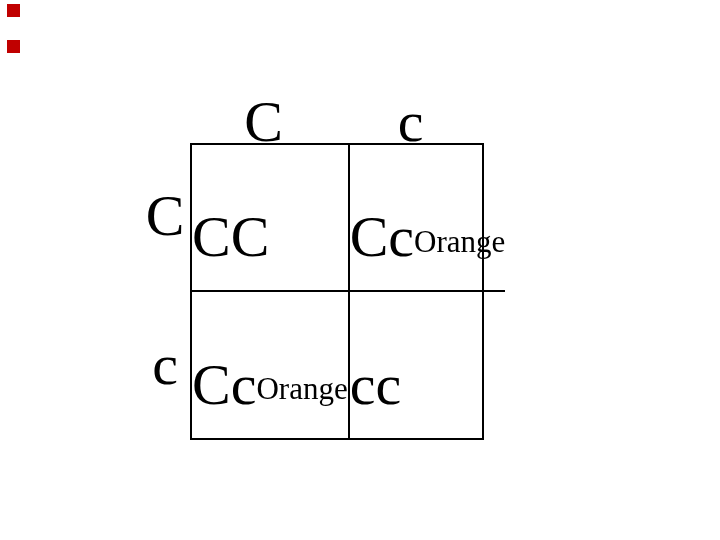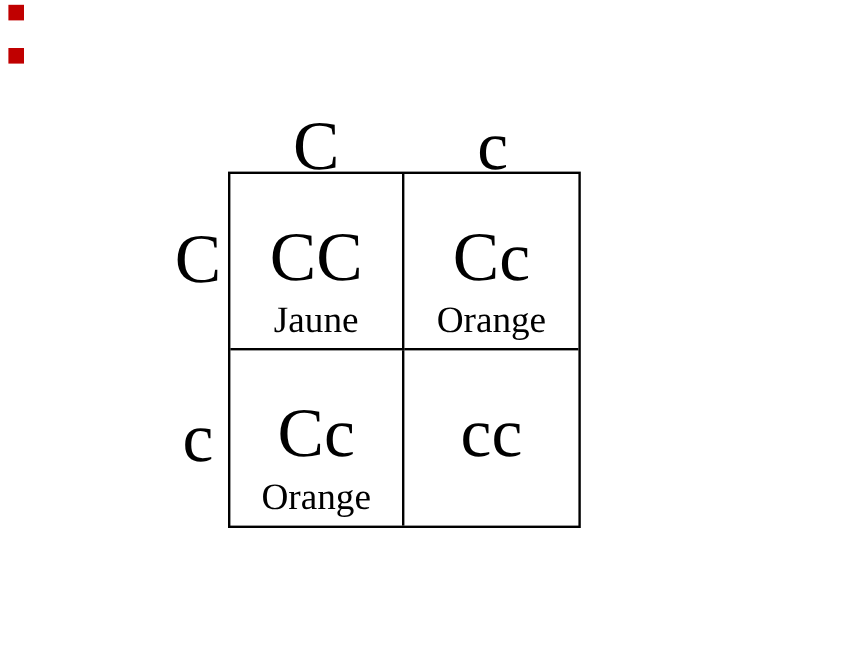--- a/index.html
+++ b/index.html
@@ -49,21 +49,21 @@
     width: 294px;
     height: 297px;
     border: 2px solid #000000;
     display: grid;
     grid-template-columns: 1fr 1fr;
     grid-template-rows: 1fr 1fr;
     background: #ffffff;
   }
   .cell {
     display: flex;
-    flex-direction: column;
+    flex-direction: row;
     align-items: center;
     padding-top: 40px;
   }
   .cell.c0, .cell.c2 { border-right: 2px solid #000000; }
   .cell.c0, .cell.c1 { border-bottom: 2px solid #000000; }
 
   .genotype { font-size: 58px; line-height: 1; }
   .phenotype { font-size: 31px; line-height: 1; margin-top: 8px; }
 </style>
 </head>
@@ -76,21 +76,20 @@
   <span class="col-h">C</span>
   <span class="col-h">c</span>
 </div>
 
 <div class="row-h rh1">C</div>
 <div class="row-h rh2">c</div>
 
 <div class="punnett-table">
   <div class="cell c0">
     <div class="genotype">CC</div>
-    <div class="phenotype">Jaune</div>
   </div>
   <div class="cell c1">
     <div class="genotype">Cc</div>
     <div class="phenotype">Orange</div>
   </div>
   <div class="cell c2">
     <div class="genotype">Cc</div>
     <div class="phenotype">Orange</div>
   </div>
   <div class="cell c3">

